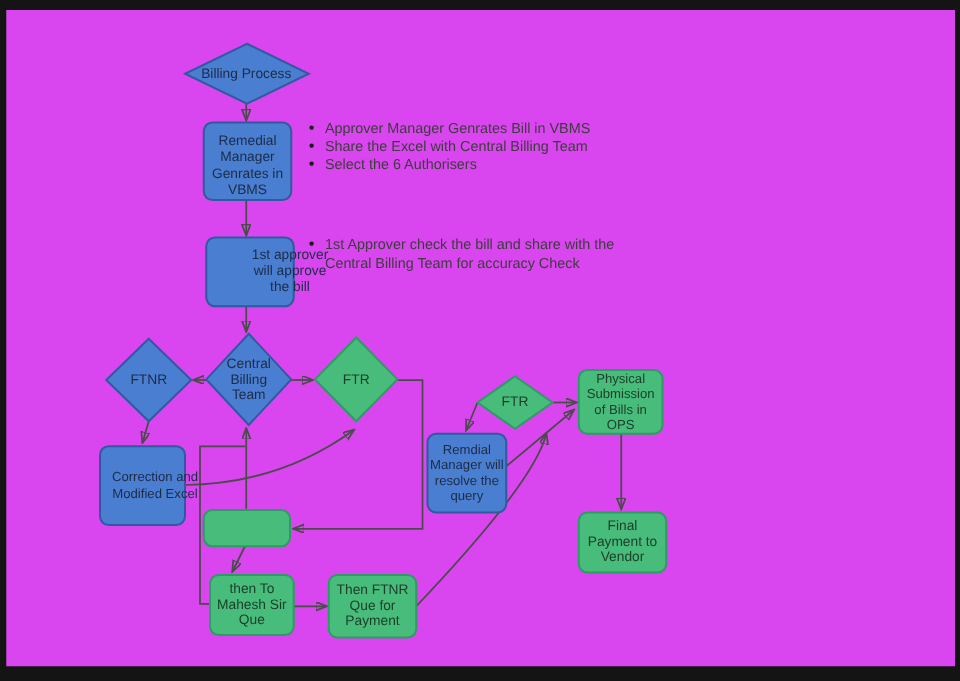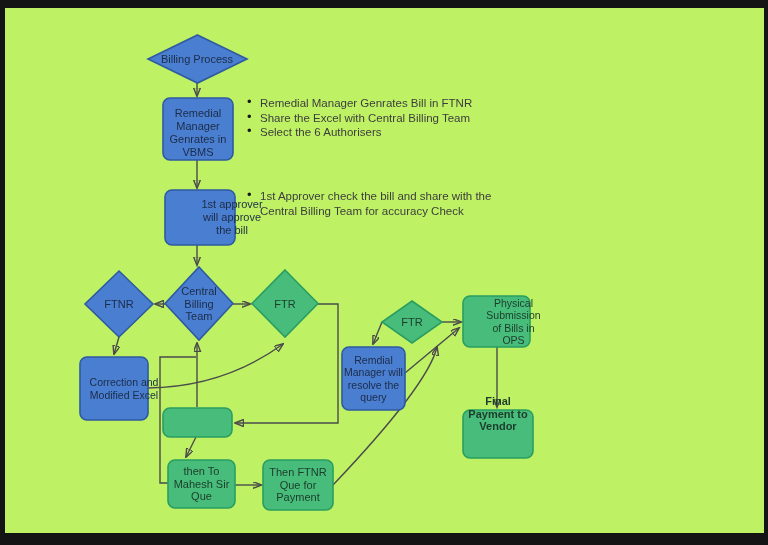--- a/index.html
+++ b/index.html
@@ -1,16 +1,16 @@
 <!DOCTYPE html>
 <html><head>
 <meta charset="utf-8">
 <style>
   html,body{margin:0;padding:0;background:#e8e8e8;}
-  .stage{position:relative;width:768px;height:545px;background:#bef264;overflow:hidden;
+  .stage{position:relative;width:768px;height:545px;background:#d946ef;overflow:hidden;
          font-family:"Liberation Sans", sans-serif;}
   
   .frame{position:absolute;background:#141414;z-index:5;}
   .frame.top{left:0;top:0;width:768px;height:8px;}
   .frame.bottom{left:0;top:533px;width:768px;height:12px;}
   .frame.left{left:0;top:0;width:5px;height:545px;}
   .frame.right{left:764px;top:0;width:4px;height:545px;}
 
   svg.wires{position:absolute;left:0;top:0;z-index:1;}
   svg.wires path, svg.wires polyline{fill:none;stroke:#4b4b4b;stroke-width:1.4px;}
@@ -98,26 +98,26 @@
 
 
     <div class="node-label green-text" style="left:170px;top:462px;width:63px;height:44px;">then To Mahesh Sir Que</div>
 
     <div class="node-label green-text" style="left:266px;top:462px;width:64px;height:46px;">Then FTNR Que for Payment</div>
 
     <div class="node-label green-text" style="left:384px;top:305px;width:56px;height:34px;">FTR</div>
 
     <div class="node-label small" style="left:344px;top:349px;width:59px;height:59px;">Remdial Manager will resolve the query</div>
 
-    <div class="node-label small green-text" style="left:482px;top:298px;width:63px;height:47px;">Physical Submission of Bills in OPS</div>
+    <div class="node-label small green-text" style="left:465px;top:298px;width:63px;height:47px;">Physical Submission of Bills in OPS</div>
 
-    <div class="node-label green-text" style="left:466px;top:392px;width:64px;height:44px;font-weight:bold;">Final Payment to Vendor</div>
+    <div class="node-label green-text" style="left:466px;top:412px;width:64px;height:44px;">Final Payment to Vendor</div>
 
     <ul class="note-list" style="left:247px;top:96px;width:265px;">
-      <li>Remedial Manager Genrates Bill in FTNR</li>
+      <li>Approver Manager Genrates Bill in VBMS</li>
       <li>Share the Excel with Central Billing Team</li>
       <li>Select the 6 Authorisers</li>
     </ul>
 
     <ul class="note-list" style="left:247px;top:189px;width:268px;">
       <li>1st Approver check the bill and share with the Central Billing Team for accuracy Check</li>
     </ul>
   </div>
 
 </div>

